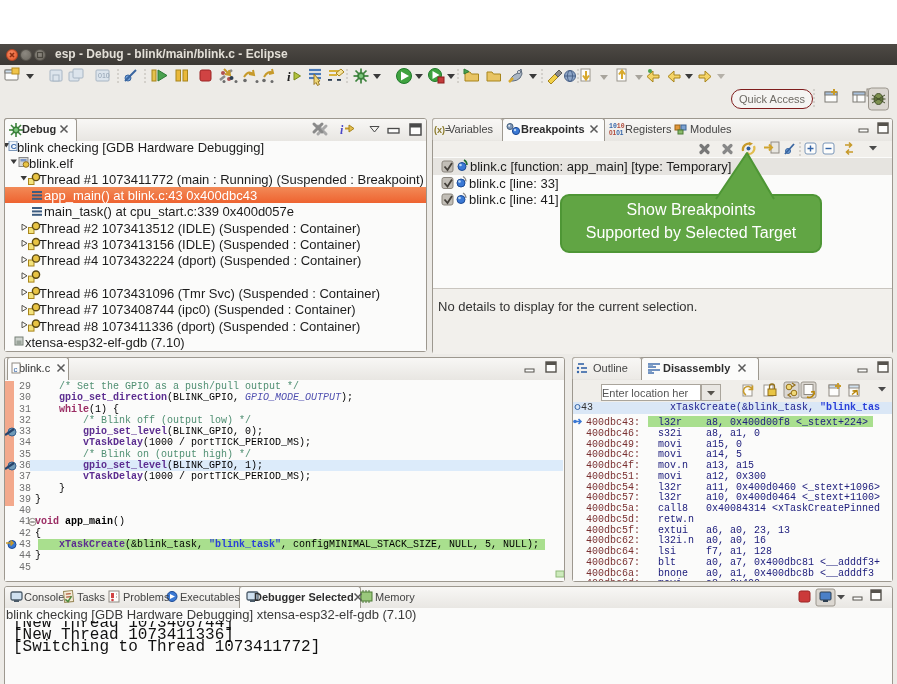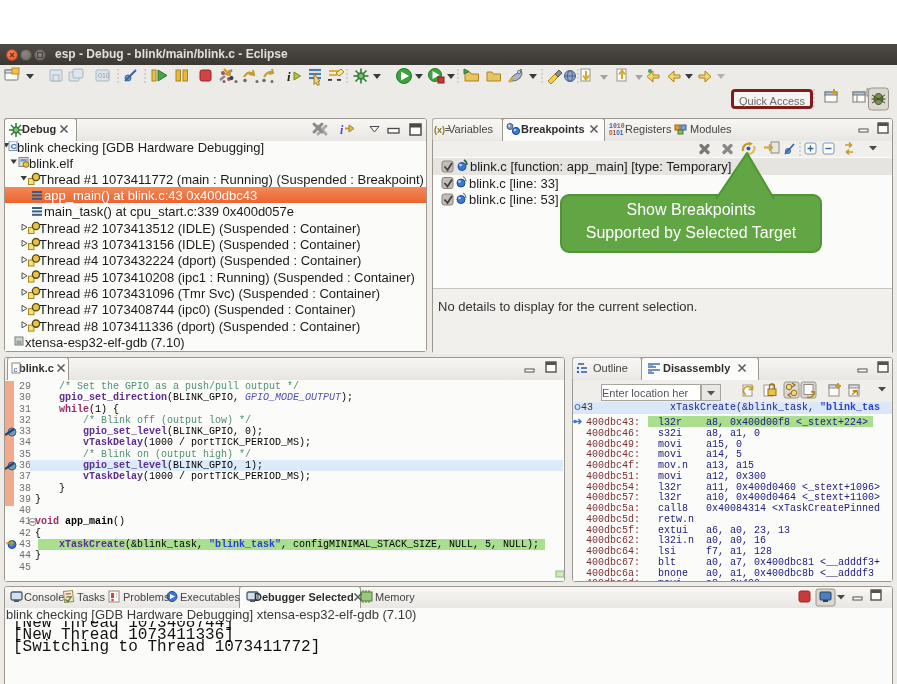--- a/index.html
+++ b/index.html
@@ -155,21 +155,21 @@
  <path d="M635 10 l8 0 l-4 5 z" fill="#a8a49c"></path>
 
  <path d="M659 7 l0 3 l-6 0 l0 4 l-6 -5.5 l6 -5.5 l0 4 z" fill="#f5d467" stroke="#a8851c" transform="translate(0,3)"></path>
  <circle cx="650" cy="6" r="2" fill="#4aa14e"></circle>
  <path d="M680 7 l0 3 l-6 0 l0 4 l-6 -5.5 l6 -5.5 l0 4 z" fill="#f5d467" stroke="#a8851c" transform="translate(0,3)"></path>
  <path d="M685 9 l8 0 l-4 5 z" fill="#3a3a3a"></path>
  <path d="M699 10 l0 3 l6 0 l0 4 l6 -5.5 l-6 -5.5 l0 4 z" fill="#f5d467" stroke="#a8851c"></path>
  <path d="M717 9 l8 0 l-4 5 z" fill="#b5b1a9"></path>
 </svg>
 
-<div class="abs" style="left:731px;top:45px;width:82px;height:20px;background:#f5f4f2;border:3px solid #7f1d1d;border-radius:4px;box-sizing:border-box;font-size:11px;color:#6e6a64;text-align:center;line-height:18px">Quick Access</div>
+<div class="abs" style="left:731px;top:45px;width:82px;height:20px;background:#f5f4f2;border:1px solid #7f1d1d;border-radius:10px;box-sizing:border-box;font-size:11px;color:#6e6a64;text-align:center;line-height:18px">Quick Access</div>
 
 <svg class="abs" style="left:810px;top:42px" width="87" height="26" viewBox="0 0 87 26">
  <line x1="4" y1="3" x2="4" y2="21" stroke="#bab6af" stroke-dasharray="2,2"></line>
  <rect x="15" y="6" width="12" height="10" fill="#fdfdfc" stroke="#7d7a74"></rect>
  <rect x="15" y="6" width="12" height="3" fill="#a8c0dc" stroke="#7d7a74"></rect>
  <path d="M24 3 l0 6 m-3 -3 l6 0" stroke="#c79a2a" stroke-width="2"></path>
  <rect x="43" y="6" width="12" height="10" fill="#fdfdfc" stroke="#7d7a74"></rect>
  <rect x="43" y="6" width="12" height="3" fill="#a8c0dc" stroke="#7d7a74"></rect>
  <line x1="47" y1="9" x2="47" y2="16" stroke="#7d7a74"></line>
  <rect x="57" y="3" width="8" height="7" fill="#e6e3dd" stroke="#8d887f"></rect>
@@ -218,21 +218,20 @@
 <div class="abs" id="debugtree" style="left:5px;top:97px;width:421px;height:210px;background:#fbfbfa;overflow:hidden">
  <div class="row" style="left:12px;top:-1px">blink checking [GDB Hardware Debugging]</div>
  <div class="row" style="left:24px;top:15px">blink.elf</div>
  <div class="row" style="left:34px;top:31px">Thread #1 1073411772 (main : Running) (Suspended : Breakpoint)</div>
  <div class="abs" style="left:0;top:46px;width:421px;height:16px;background:linear-gradient(#f28a57,#ee6330)"></div>
  <div class="row" style="left:39px;top:47px;color:#fff">app_main() at blink.c:43 0x400dbc43</div>
  <div class="row" style="left:39px;top:63px">main_task() at cpu_start.c:339 0x400d057e</div>
  <div class="row" style="left:34px;top:80px">Thread #2 1073413512 (IDLE) (Suspended : Container)</div>
  <div class="row" style="left:34px;top:96px">Thread #3 1073413156 (IDLE) (Suspended : Container)</div>
  <div class="row" style="left:34px;top:112px">Thread #4 1073432224 (dport) (Suspended : Container)</div>
- <div class="row" style="left:34px;top:129px">Thread #5 1073410208 (ipc1 : Running) (Suspended : Container)</div>
  <div class="row" style="left:34px;top:145px">Thread #6 1073431096 (Tmr Svc) (Suspended : Container)</div>
  <div class="row" style="left:34px;top:161px">Thread #7 1073408744 (ipc0) (Suspended : Container)</div>
  <div class="row" style="left:34px;top:178px">Thread #8 1073411336 (dport) (Suspended : Container)</div>
  <div class="row" style="left:20px;top:194px">xtensa-esp32-elf-gdb (7.10)</div>
  <svg style="left:0;top:0" width="421" height="210" viewBox="0 0 421 210">
   <g fill="#3a3a3a">
    <path d="M-2 2 l6.5 0 l-3.25 4.5 z"></path>
    <path d="M5.5 18.6 l6.5 0 l-3.25 4.5 z"></path>
    <path d="M15.5 35 l6.5 0 l-3.25 4.5 z"></path>
   </g>
@@ -338,21 +337,21 @@
 <div class="tabtxt" style="left:521px;top:79px;font-weight:bold">Breakpoints</div>
     <svg class="abs" style="left:589px;top:80px" width="10" height="10">
       <path d="M1.5 1.5 l7 7 m0 -7 l-7 7" stroke="#5a5a5a" stroke-width="1.5"></path>
     </svg>
 <div class="tabtxt" style="left:625px;top:79px;color:#444">Registers</div>
 <div class="tabtxt" style="left:690px;top:79px;color:#444">Modules</div>
 <div class="abs" id="bplist" style="left:433px;top:113px;width:459px;height:131px;background:#fbfbfa">
  <div class="abs" style="left:0;top:1px;width:459px;height:17px;background:#e6e4e0"></div>
  <div class="row" style="left:37px;top:3px;line-height:13px">blink.c [function: app_main] [type: Temporary]</div>
  <div class="row" style="left:36px;top:20px;line-height:13px">blink.c [line: 33]</div>
- <div class="row" style="left:36px;top:36px;line-height:13px">blink.c [line: 53]</div>
+ <div class="row" style="left:36px;top:36px;line-height:13px">blink.c [line: 41]</div>
  <svg style="left:0;top:0" width="459" height="131" viewBox="0 0 459 131">
   <g id="cb">
    <rect x="9" y="4" width="11" height="11" rx="2" fill="#c2beb7" stroke="#8a857d"></rect>
    <path d="M11.5 9.5 l3 3.5 l4.5 -7" fill="none" stroke="#44403a" stroke-width="1.8"></path>
   </g>
   <use href="#cb" y="16.5"></use>
         <use href="#cb" y="33"></use>
   <circle cx="29" cy="9.5" r="4" fill="#3a78d4" stroke="#1c4a94"></circle>
   <circle cx="27.5" cy="8" r="1.3" fill="#bcd8f4"></circle>
   <path d="M31 3 a6 6 0 0 1 3 5" fill="none" stroke="#1c6a2c" stroke-width="1.5"></path>
@@ -371,21 +370,21 @@
 <svg class="abs" style="left:714px;top:108px" width="62" height="48" viewBox="0 0 62 48">
       <path d="M2 47 L33 1 L60 47" fill="#61a544" stroke="#4e9635" stroke-width="2" stroke-linejoin="round"></path>
     </svg>
 <div class="abs" style="left:560px;top:157px;width:262px;text-align:center;font-size:16px;color:#fff">Show Breakpoints</div>
 <div class="abs" style="left:560px;top:180px;width:262px;text-align:center;font-size:16px;color:#fff">Supported by Selected Target</div>
 
 <div class="panel" style="left:4px;top:313px;width:561px;height:225px">
  <div class="phead" style="height:22px"></div>
 </div>
 <div class="tab" style="left:7px;top:313px;width:62px;height:23px"></div>
-<div class="tabtxt" style="left:19px;top:318px;font-weight:bold">blink.c</div>
+<div class="tabtxt" style="left:19px;top:318px;font-weight:normal">blink.c</div>
     <svg class="abs" style="left:56px;top:319px" width="10" height="10">
       <path d="M1.5 1.5 l7 7 m0 -7 l-7 7" stroke="#5a5a5a" stroke-width="1.5"></path>
     </svg>
 <svg class="abs" style="left:4px;top:313px" width="561" height="23" viewBox="0 0 561 23">
  <rect x="8" y="6" width="8" height="10" fill="#fdfdfc" stroke="#8f8a82"></rect>
  <text x="9.5" y="14.5" font-size="8" fill="#3565a8" font-family="Liberation Sans">c</text>
  <rect x="521" y="12" width="9" height="3" fill="#fdfdfc" stroke="#55524c"></rect>
  <rect x="542" y="5" width="10" height="10" fill="#fdfdfc" stroke="#55524c" stroke-width="1.4"></rect>
  <rect x="542" y="5" width="10" height="3" fill="#55524c"></rect>
 </svg>

